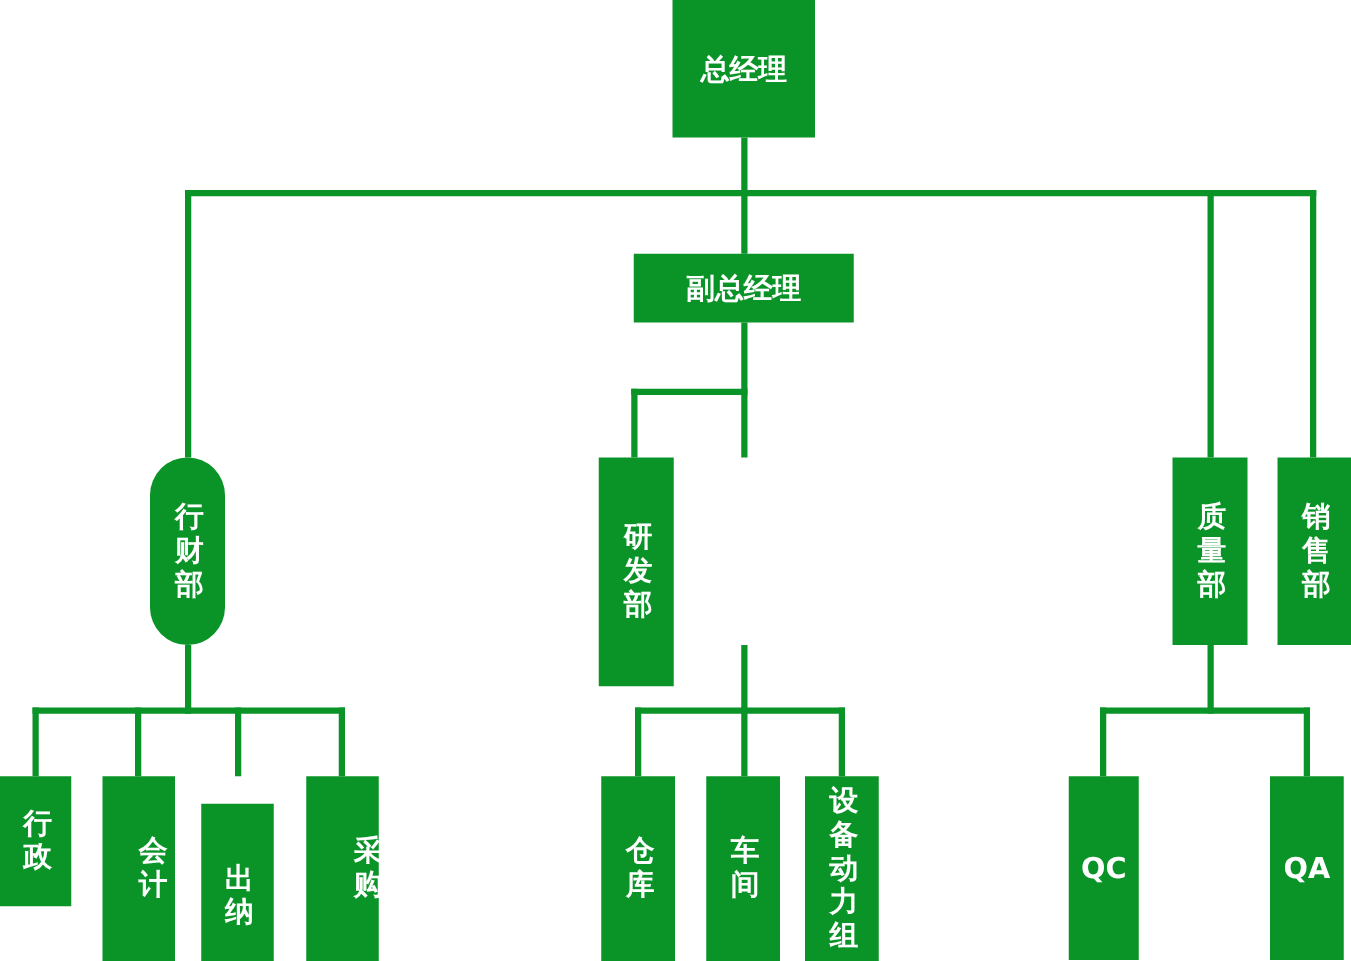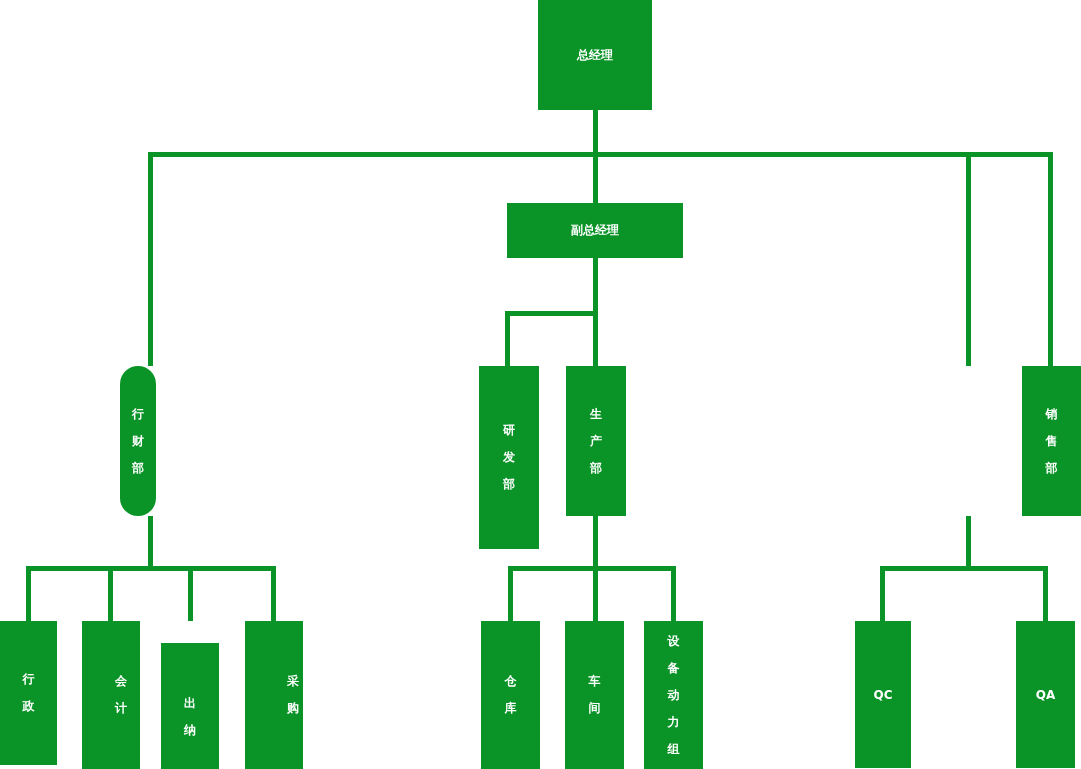--- a/index.html
+++ b/index.html
@@ -3,21 +3,21 @@
 <meta charset="utf-8">
 <style>
   html,body{margin:0;padding:0;background:#ffffff;}
   .canvas{
     position:relative;width:1081px;height:769px;background:#ffffff;overflow:hidden;
     font-family:"DejaVu Sans","Liberation Sans",sans-serif;
   }
   .node{
     position:absolute;background:#0A9428;color:#ffffff;
     display:flex;align-items:center;justify-content:center;
-    font-weight:bold;font-size:12px;box-sizing:border-box;text-align:center;
+    font-weight:bold;font-size:23px;box-sizing:border-box;text-align:center;
   }
   .vtext{
     display:inline-block;width:20px;word-break:break-all;
     line-height:27px;text-align:center;
   }
   .line{position:absolute;background:#0A9428;}
 </style>
 </head>
 <body>
 
@@ -51,38 +51,38 @@
   <div class="line" style="left:1043px;top:566px;width:5px;height:55px;"></div>
 
   <div class="node" style="left:538px;top:0px;width:114px;height:110px;">
     <span>总经理</span>
   </div>
 
   <div class="node" style="left:507px;top:203px;width:176px;height:55px;align-items:center;">
     <span>副总经理</span>
   </div>
 
-  <div class="node" style="left:120px;top:366px;width:36px;height:150px;border-radius:30px;">
+  <div class="node" style="left:120px;top:366px;width:60px;height:150px;border-radius:30px;">
     <span class="vtext">行财部</span>
   </div>
 
   <div class="node" style="left:479px;top:366px;width:60px;height:183px;justify-content:center;">
     <span class="vtext">研发部</span>
   </div>
 
-  <div class="node" style="left:566px;top:366px;width:60px;height:150px;">
-    <span class="vtext">生产部</span>
+
+  <div class="node" style="left:938px;top:366px;width:60px;height:150px;">
+    <span class="vtext">质量部</span>
   </div>
-
 
   <div class="node" style="left:1022px;top:366px;width:59px;height:150px;">
     <span class="vtext">销售部</span>
   </div>
 
-  <div class="node" style="left:0px;top:621px;width:57px;height:144px;">
+  <div class="node" style="left:0px;top:621px;width:57px;height:104px;">
     <span class="vtext">行政</span>
   </div>
 
   <div class="node" style="left:82px;top:621px;width:58px;height:148px;padding-left:20px;">
     <span class="vtext">会计</span>
   </div>
 
   <div class="node" style="left:161px;top:621px;width:58px;height:148px;margin-top:22px;">
     <span class="vtext">出纳</span>
   </div>

